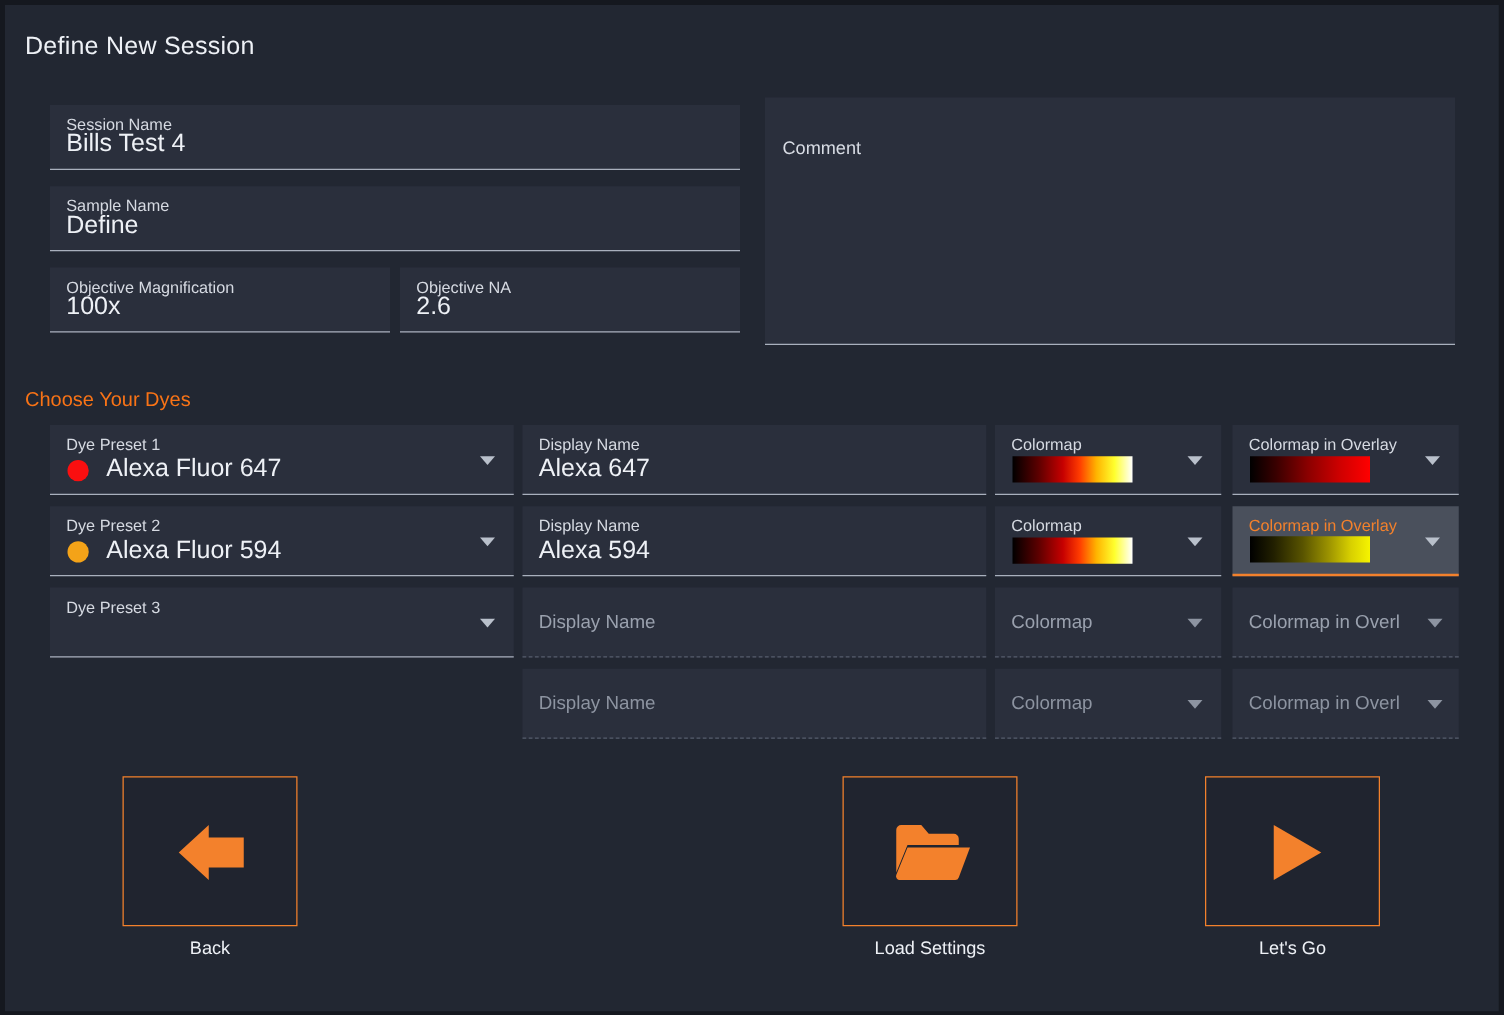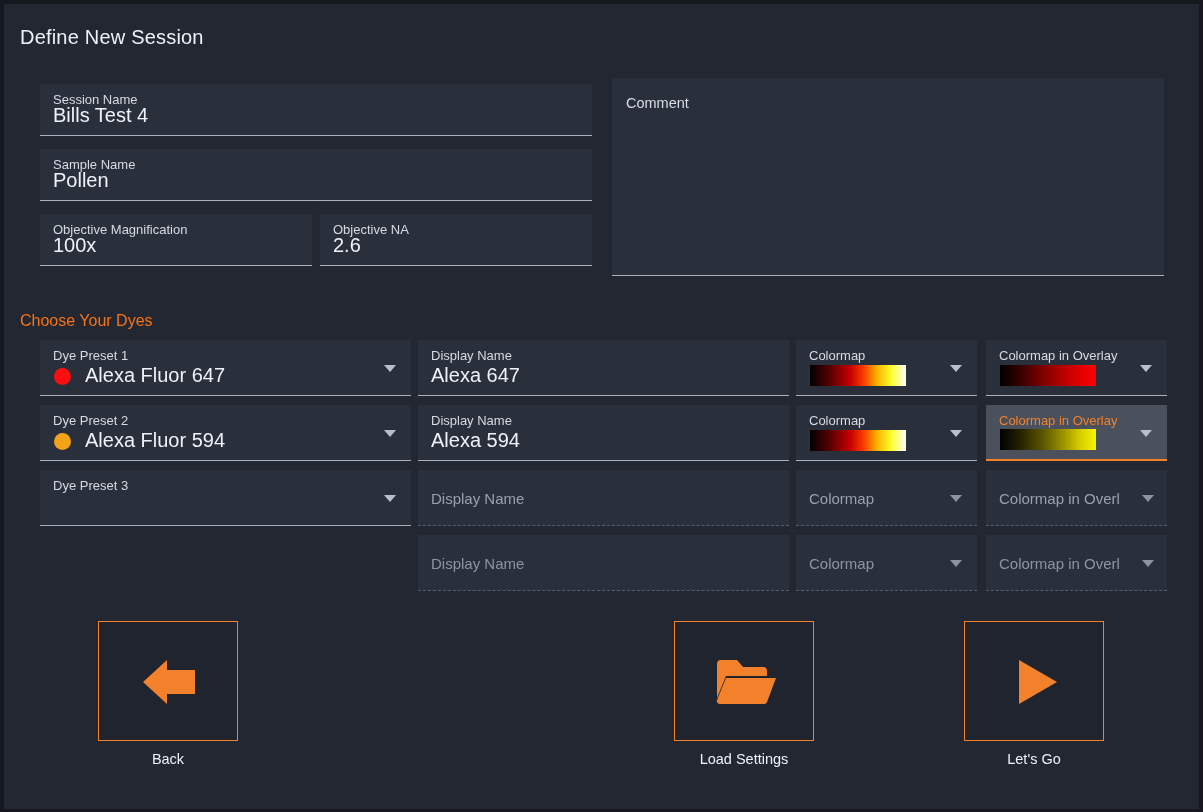--- a/index.html
+++ b/index.html
@@ -93,21 +93,21 @@
     left: 608px;
     top: 74px;
     width: 552px;
     height: 198px;
     background: #2a2f3c;
     border-bottom: 1px solid #a9b0bd;
   }
   .comment-label {
     position: absolute;
     left: 14px;
-    top: 17px;
+    top: 33px;
     font-size: 14.5px;
     color: #d8dce4;
   }
 
   
   .caret {
     position: absolute;
     width: 0; height: 0;
     border-left: 6.5px solid transparent;
     border-right: 6.5px solid transparent;
@@ -164,21 +164,21 @@
 
   <div class="page-title">Define New Session</div>
 
   <div class="field" style="left:36px; top:80px; width:552px; height:52px;">
     <div class="field-label">Session Name</div>
     <div class="field-value">Bills Test 4</div>
   </div>
 
   <div class="field" style="left:36px; top:145px; width:552px; height:52px;">
     <div class="field-label">Sample Name</div>
-    <div class="field-value">Pollen</div>
+    <div class="field-value">Define</div>
   </div>
 
   <div class="field" style="left:36px; top:210px; width:272px; height:52px;">
     <div class="field-label">Objective Magnification</div>
     <div class="field-value">100x</div>
   </div>
 
   <div class="field" style="left:316px; top:210px; width:272px; height:52px;">
     <div class="field-label">Objective NA</div>
     <div class="field-value">2.6</div>

